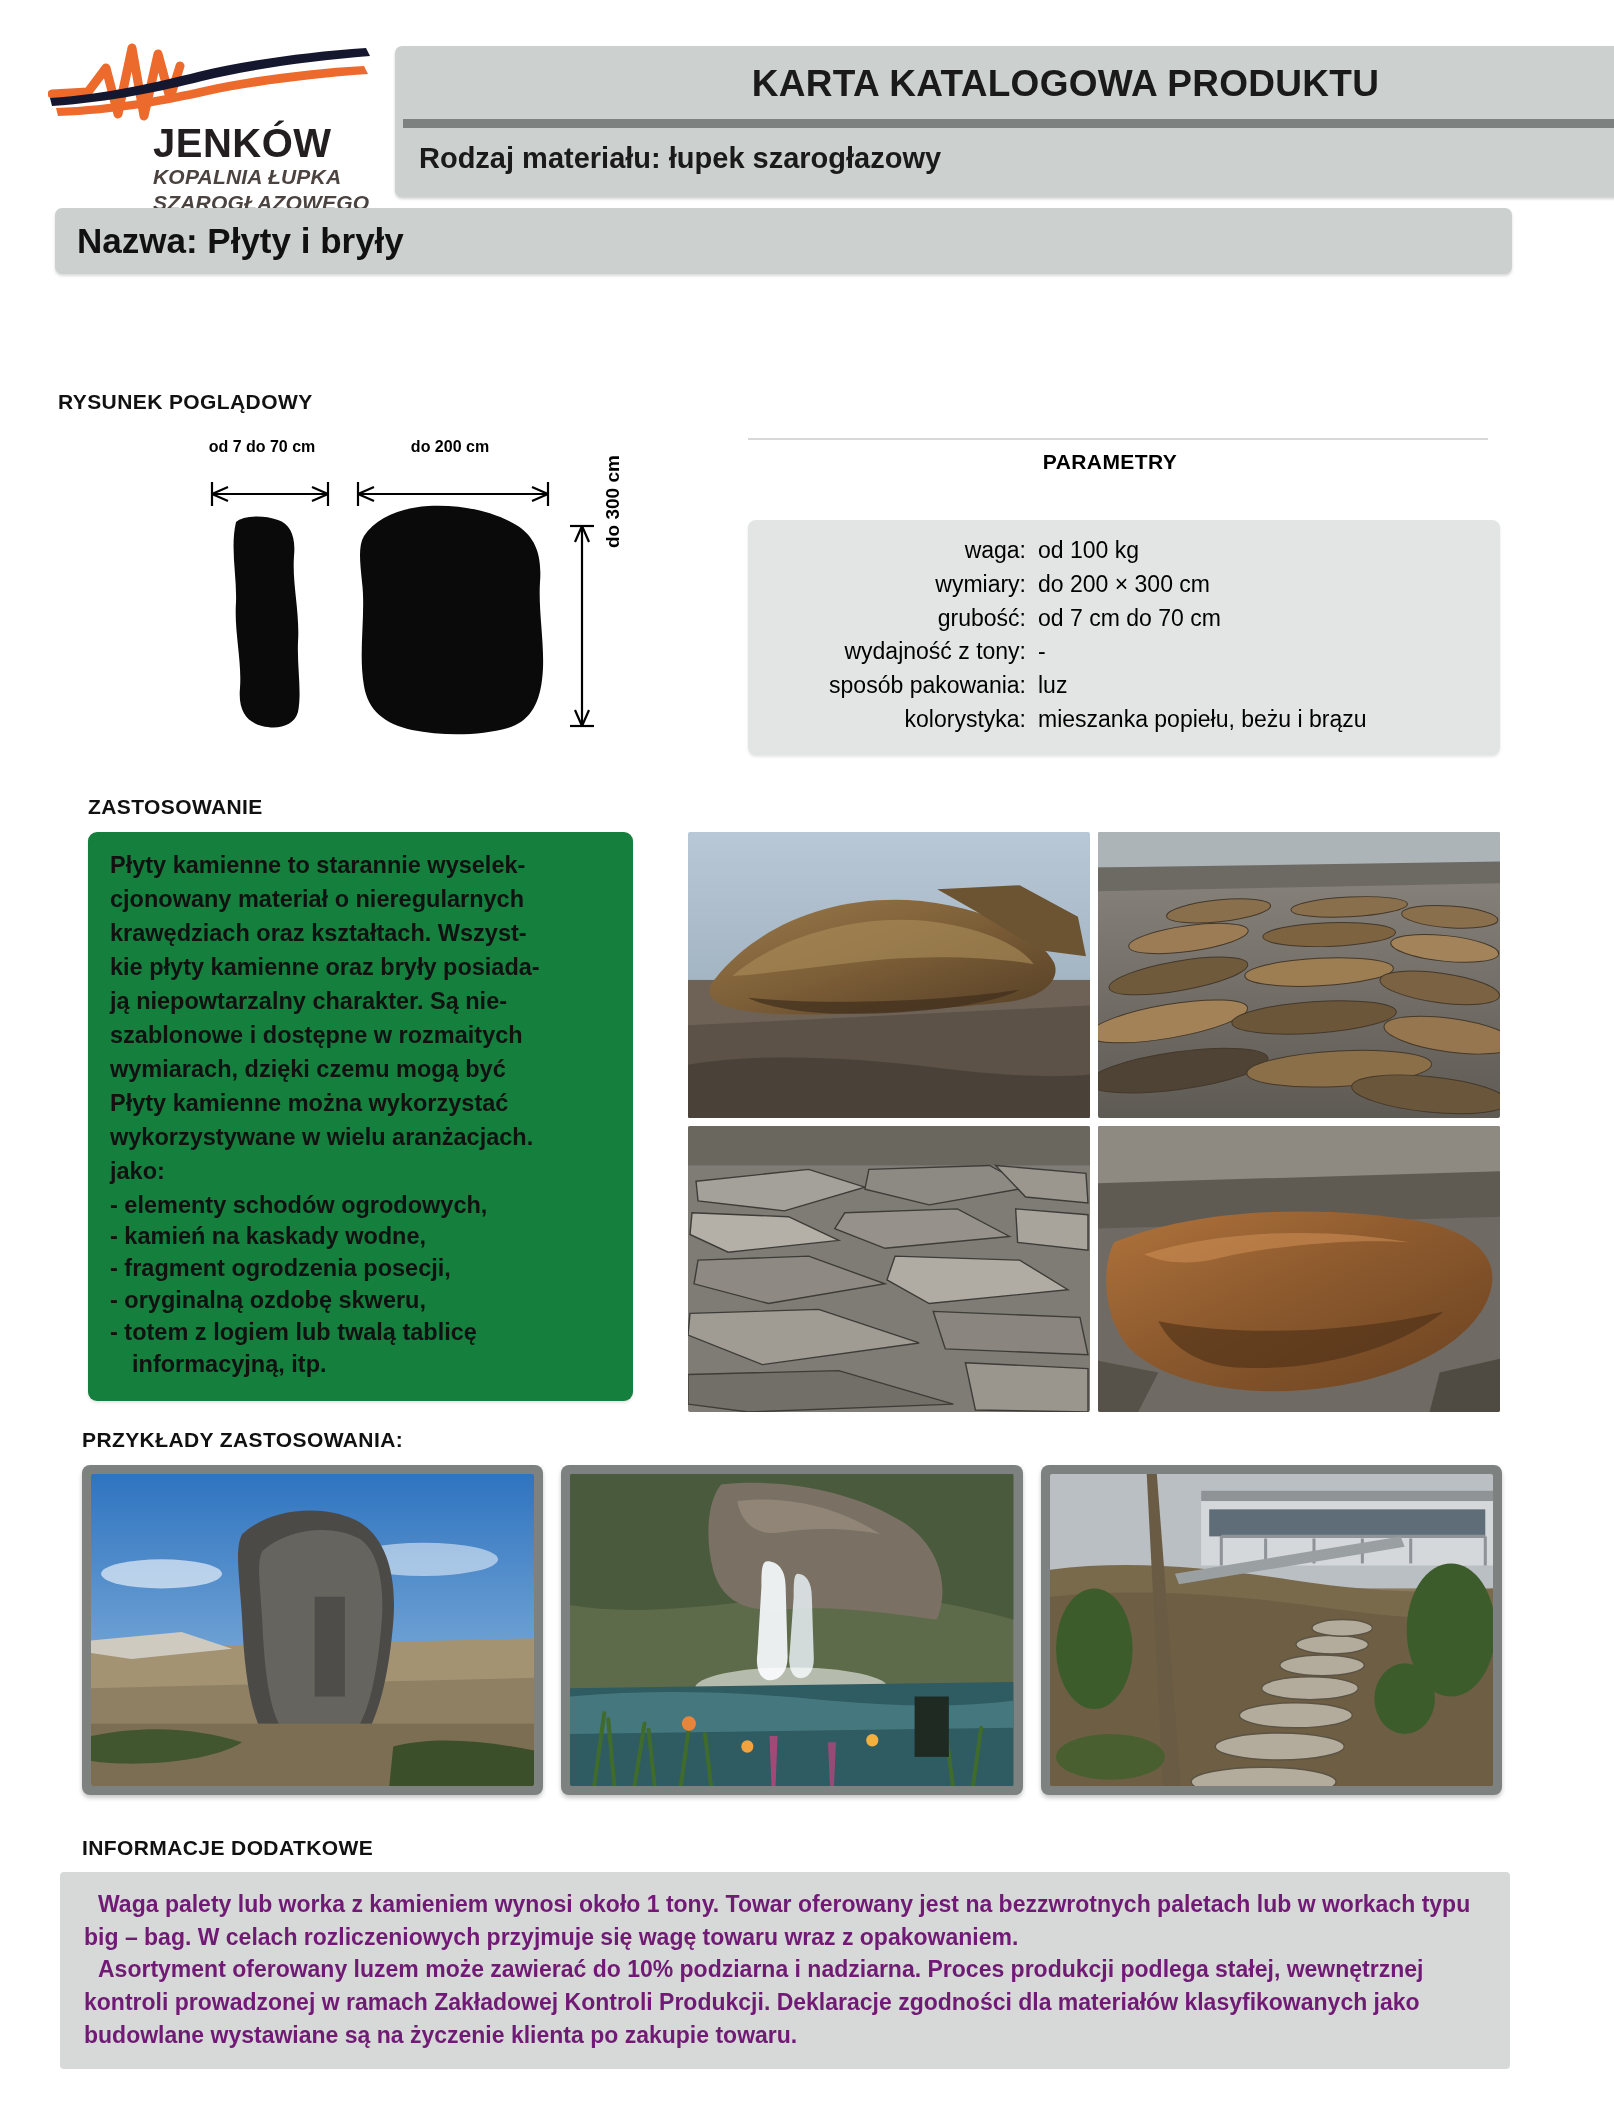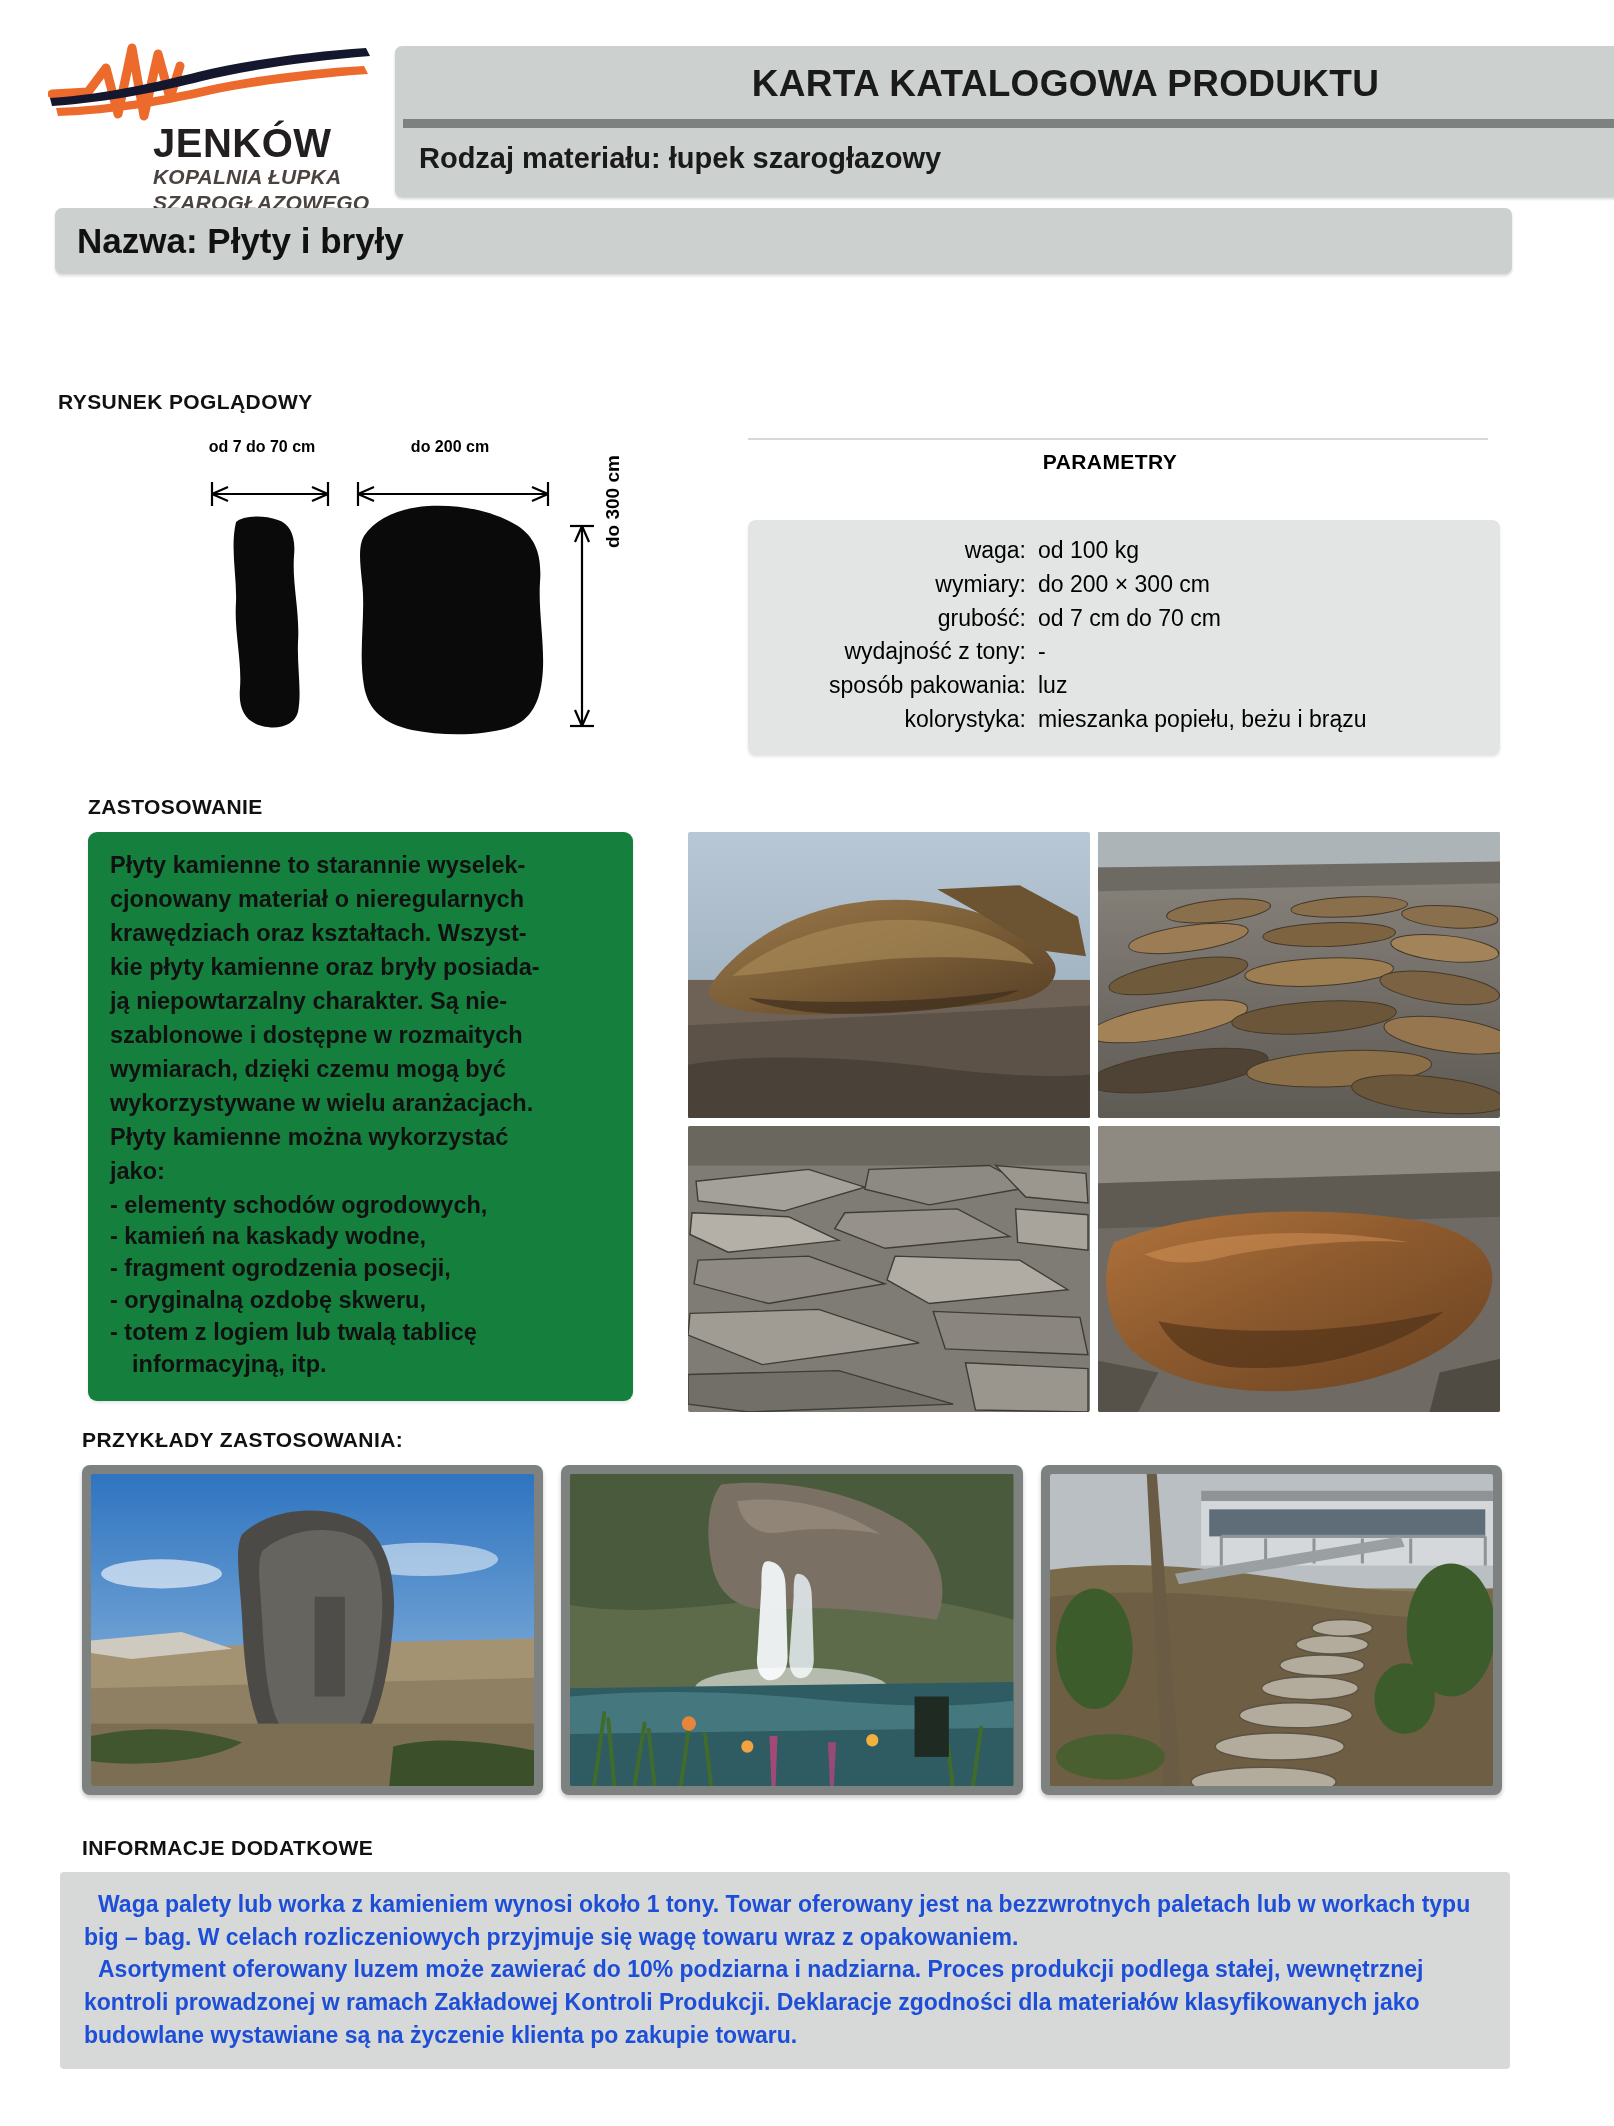--- a/index.html
+++ b/index.html
@@ -127,21 +127,21 @@
   }
   .frame .ph { width: 100%; height: 100%; border-radius: 2px; }
 
   
   .info-label { position: absolute; left: 82px; top: 1836px; }
   .info-card {
     position: absolute; left: 60px; top: 1872px; width: 1450px;
     background: #d7d9d8; border-radius: 4px; padding: 16px 24px 18px 24px;
   }
   .info-para {
-    font-size: 23px; font-weight: bold; line-height: 1.42; color: #1d4ed8;
+    font-size: 23px; font-weight: bold; line-height: 1.42; color: #701a75;
     text-indent: 14px;
   }
 </style>
 </head>
 <body>
 
 <div class="page">
 
   <div class="header">
 
@@ -247,22 +247,22 @@
   <div class="sec-label zast-label">ZASTOSOWANIE</div>
 
   <div class="zast-card">
     <div class="zast-para">Płyty kamienne to starannie wyselek-</div>
     <div class="zast-para">cjonowany materiał o nieregularnych</div>
     <div class="zast-para">krawędziach oraz kształtach. Wszyst-</div>
     <div class="zast-para">kie płyty kamienne oraz bryły posiada-</div>
     <div class="zast-para">ją niepowtarzalny charakter. Są nie-</div>
     <div class="zast-para">szablonowe i dostępne w rozmaitych</div>
     <div class="zast-para">wymiarach, dzięki czemu mogą być</div>
+    <div class="zast-para">Płyty kamienne można wykorzystać</div>
     <div class="zast-para">wykorzystywane w wielu aranżacjach.</div>
-    <div class="zast-para">Płyty kamienne można wykorzystać</div>
     <div class="zast-para">jako:</div>
     <div class="zast-li">- elementy schodów ogrodowych,</div>
     <div class="zast-li">- kamień na kaskady wodne,</div>
     <div class="zast-li">- fragment ogrodzenia posecji,</div>
     <div class="zast-li">- oryginalną ozdobę skweru,</div>
     <div class="zast-li">- totem z logiem lub twalą tablicę</div>
     <div class="zast-li cont">informacyjną, itp.</div>
   </div>
 
   <div class="grid2">

